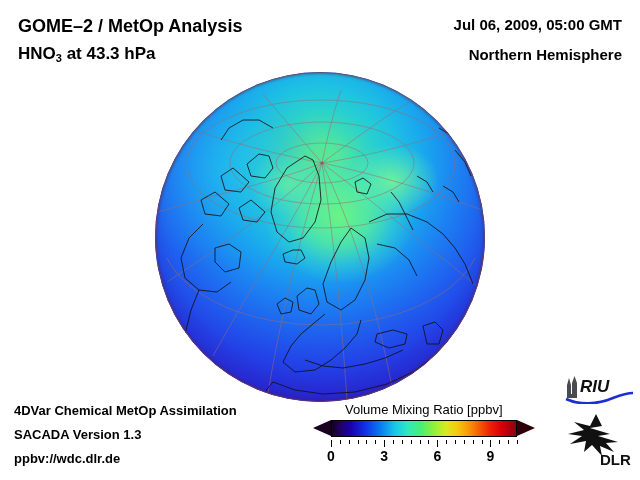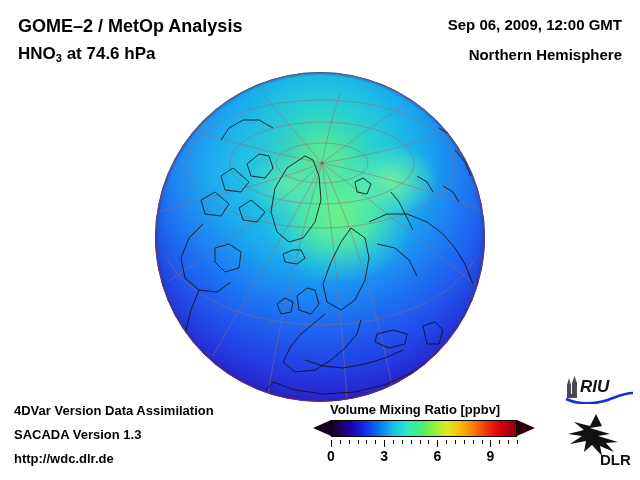--- a/index.html
+++ b/index.html
@@ -60,21 +60,21 @@
         rgba(0,0,0,0) 62%, rgba(20,0,90,.18) 80%,
         rgba(30,0,95,.42) 92%, rgba(35,0,80,.60) 100%);
   }
   #lay-rim{
     border:1px solid rgba(120,60,70,.85);
     box-shadow:inset 0 0 3px rgba(90,30,60,.8);
   }
   #globe-svg{position:absolute;inset:0;}
 
   
-  #cb-title{position:absolute;left:330px;top:402px;font-size:13px;font-weight:bold;text-align:center;}
+  #cb-title{position:absolute;left:345px;top:402px;font-size:13px;font-weight:normal;text-align:center;}
   #cb-wrap{position:absolute;left:313px;top:418px;width:222px;height:22px;}
   #cb-bar{position:absolute;left:18px;top:2px;width:186px;height:17px;
           border:1px solid #000;box-sizing:border-box;
           background:linear-gradient(to right,
             #140024 0%, #20005c 4%, #1a00a8 10%, #1030e8 18%,
             #0a78f0 26%, #18c4e8 34%, #30e8c0 41%, #46ee78 48%,
             #8cf03c 55%, #d8ea20 62%, #f6c810 68%, #f89a08 74%,
             #f45c04 80%, #ee2008 86%, #d80008 92%, #8c0010 100%);}
   .cap{position:absolute;top:2px;width:0;height:0;}
   #cap-left{left:0;border-top:8.5px solid transparent;border-bottom:8.5px solid transparent;
@@ -91,24 +91,24 @@
   
   #riu{position:absolute;left:563px;top:374px;width:72px;height:30px;}
   #dlr{position:absolute;left:566px;top:412px;width:70px;height:56px;}
 </style>
 </head>
 <body>
 
 <div class="txt" id="title-line1">GOME–2 / MetOp Analysis</div>
 
 <div class="txt" id="title-line2">
-  <span>HNO</span><sub>3</sub><span> at 74.6 hPa</span>
+  <span>HNO</span><sub>3</sub><span> at 43.3 hPa</span>
 </div>
 
-<div class="txt" id="date-line">Sep 06, 2009, 12:00 GMT</div>
+<div class="txt" id="date-line">Jul 06, 2009, 05:00 GMT</div>
 <div class="txt" id="hemi-line">Northern Hemisphere</div>
 
 <div id="globe-wrap">
   <div id="globe">
     <div class="lay" id="lay-base"></div>
     <div class="lay" id="lay-cool"></div>
     <div class="lay" id="lay-max1"></div>
     <div class="lay" id="lay-max2"></div>
     <div class="lay" id="lay-max3"></div>
     <div class="lay" id="lay-limb"></div>
@@ -196,23 +196,23 @@
         <path d="M284 56 L294 62 L302 72"></path>
       </g>
 
       <circle cx="167" cy="91" r="1.6" fill="#8a5a66"></circle>
     </svg>
 
     <div class="lay" id="lay-rim"></div>
   </div>
 </div>
 
-<div class="txt" id="foot1">4DVar Version Data Assimilation</div>
+<div class="txt" id="foot1">4DVar Chemical MetOp Assimilation</div>
 <div class="txt" id="foot2">SACADA Version 1.3</div>
-<div class="txt" id="foot3">http://wdc.dlr.de</div>
+<div class="txt" id="foot3">ppbv://wdc.dlr.de</div>
 
 <div id="cb-title">Volume Mixing Ratio [ppbv]</div>
 <div id="cb-wrap">
   <div class="cap" id="cap-left"></div>
   <div id="cb-bar"></div>
   <div class="cap" id="cap-right"></div>
 </div>
 <div id="cb-ticks">
     <div class="tk maj" style="left: 18px;"></div>
     <div class="tk min" style="left: 26.9px;"></div>

